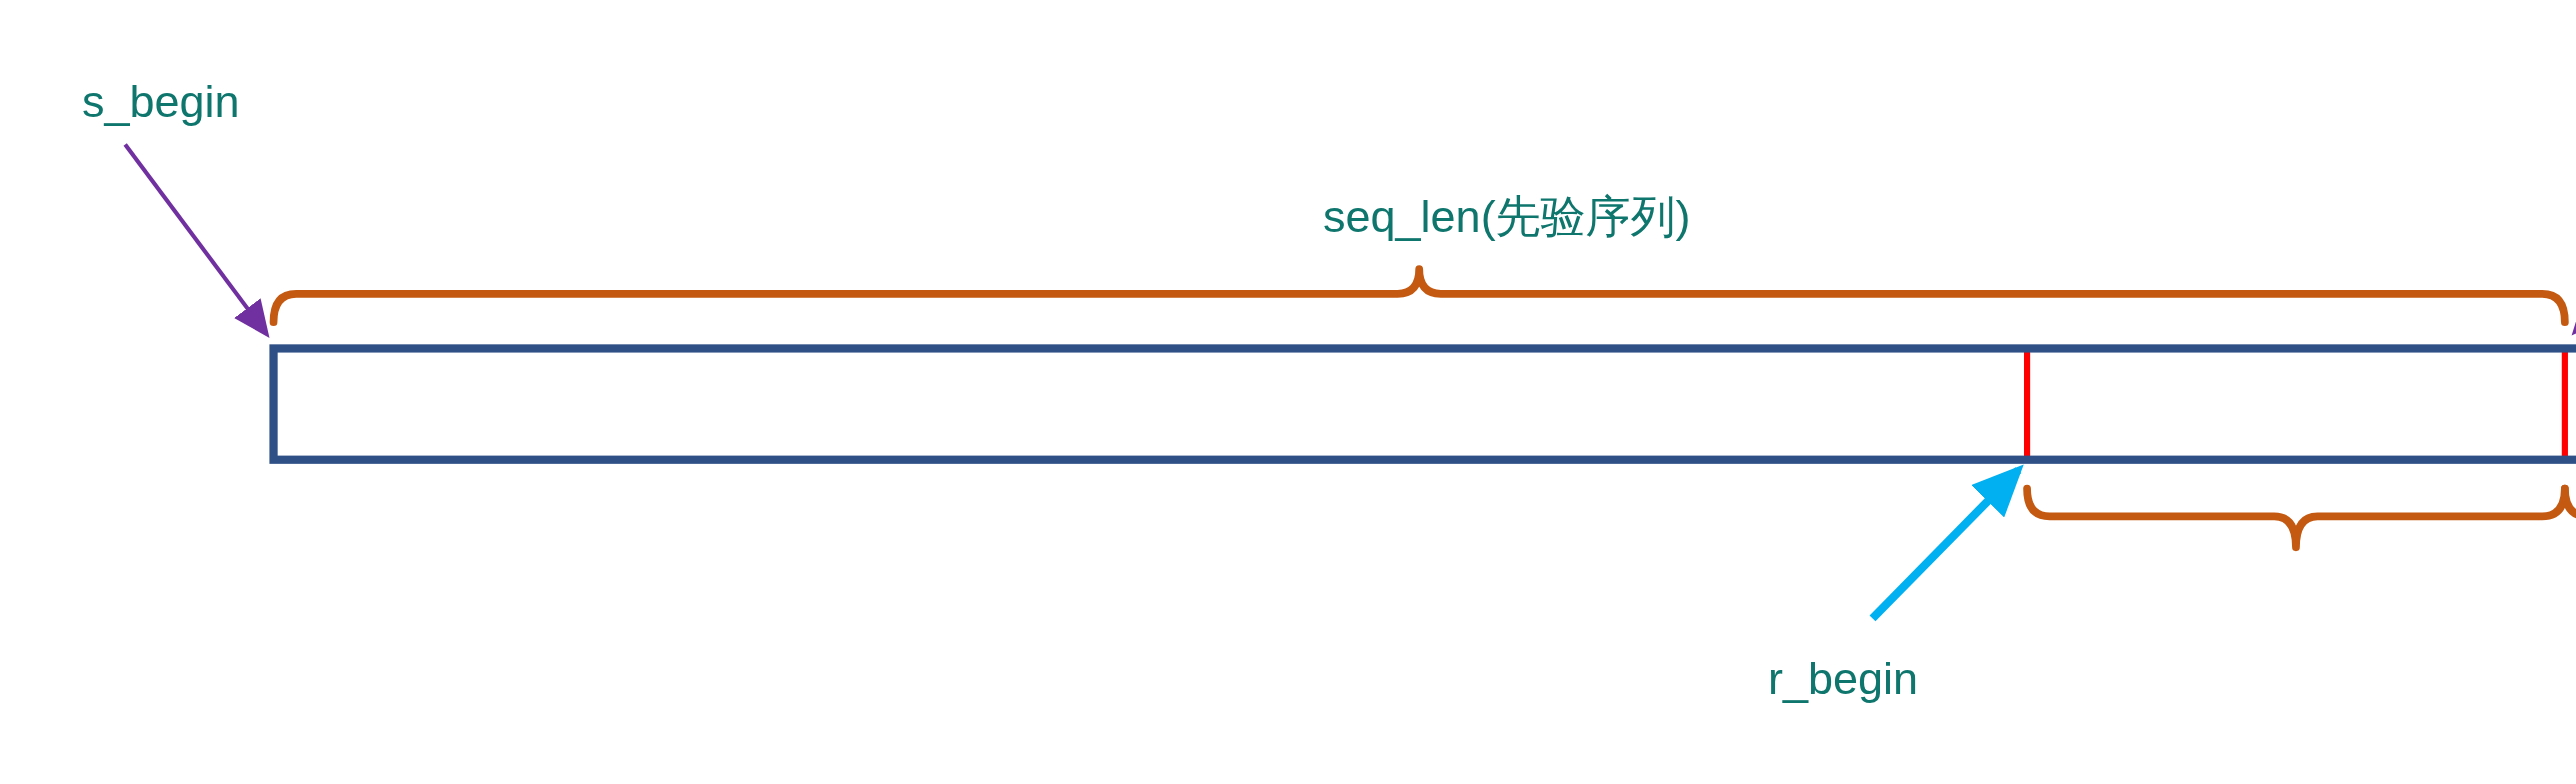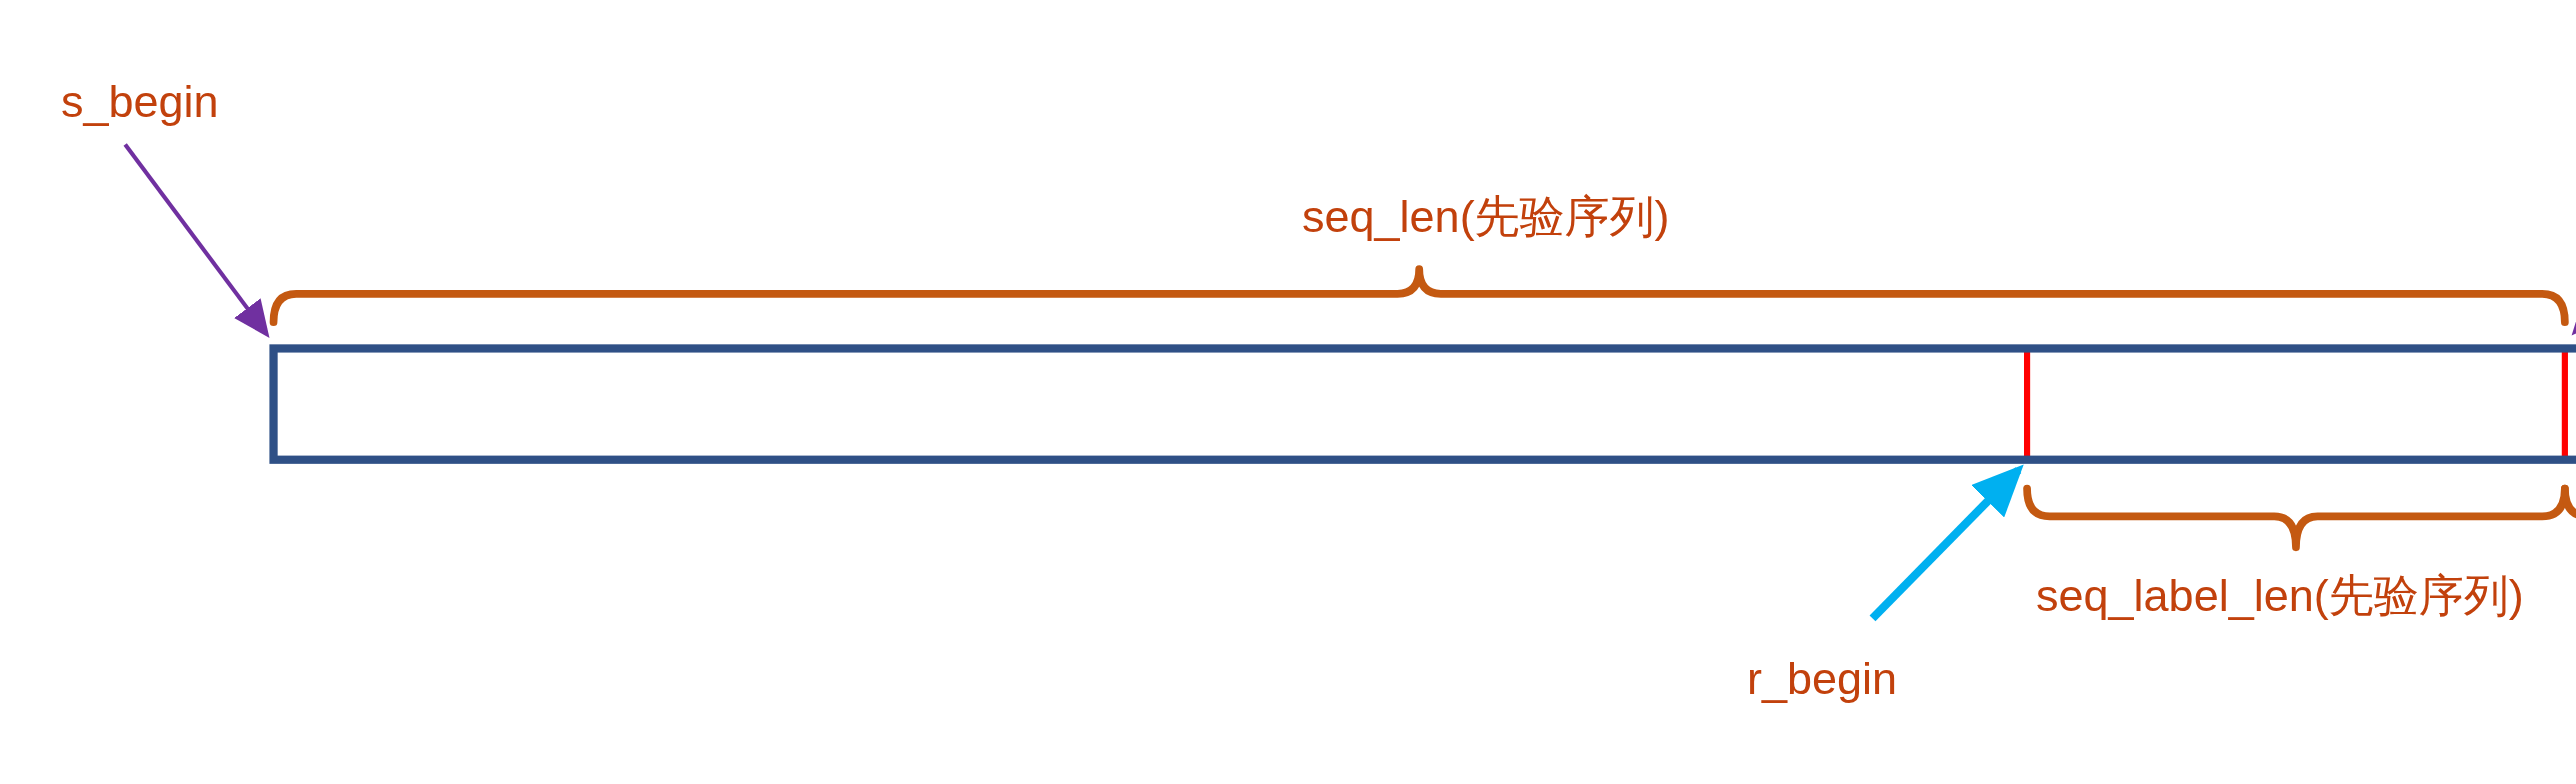--- a/index.html
+++ b/index.html
@@ -17,22 +17,23 @@
   }
   .diagram-svg {
     position: absolute;
     left: 0;
     top: 0;
   }
   .lbl {
     position: absolute;
     font-size: 45px;
     line-height: 1.15;
-    color: #c2410c;
+    color: #0f766e;
     white-space: nowrap;
+    margin-left: 21px;
   }
 </style>
 </head>
 <body>
 
 <div class="canvas">
 
   <svg class="diagram-svg" width="3233" height="785" viewBox="0 0 6276 1523">
     <defs>
       <marker id="arrowPurple" markerUnits="userSpaceOnUse" markerWidth="80" markerHeight="64" refX="60" refY="32" orient="auto">
@@ -62,16 +63,15 @@
 
     <line x1="6033" y1="962" x2="5632" y2="893" stroke-width="22" marker-end="url(#arrowCyan)" stroke="#00B0F0"></line>
   </svg>
 
   <div class="lbl" style="left:61px; top:76px;">s_begin</div>
 
   <div class="lbl" style="left:1302px; top:191px;">seq_len(先验序列)</div>
 
   <div class="lbl" style="left:1747px; top:653px;">r_begin</div>
 
-  <div class="lbl" style="left:2036px; top:570px;">seq_label_len(先验序列)</div>
 
 </div>
 
 
 </body></html>

